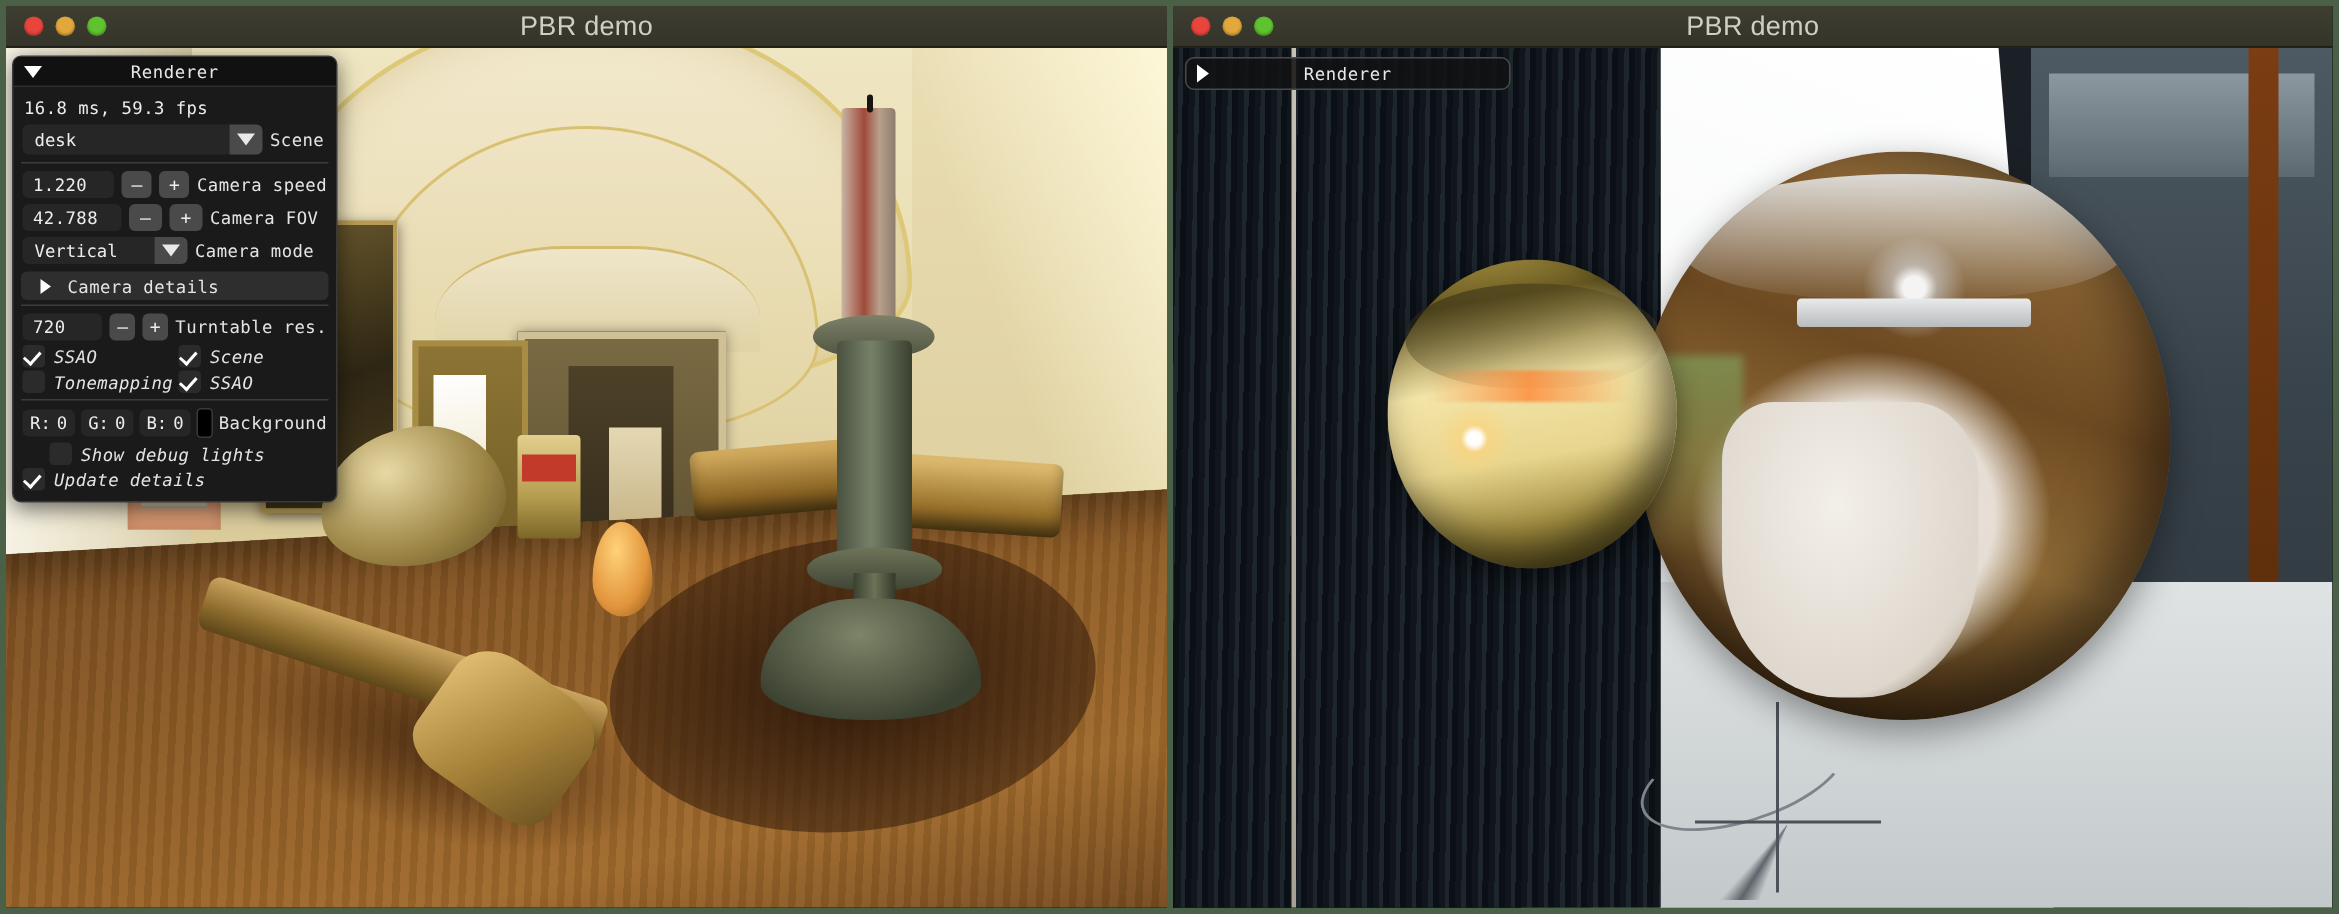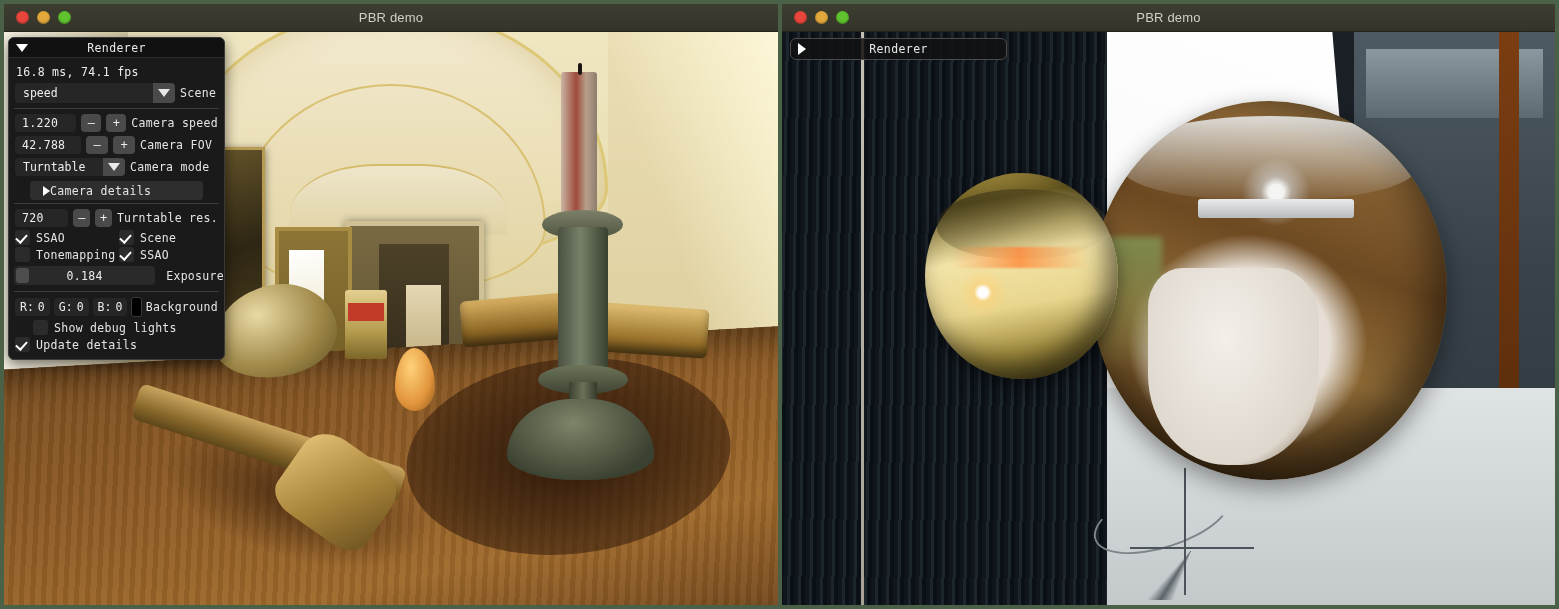--- a/index.html
+++ b/index.html
@@ -20,21 +20,21 @@
     display: flex; align-items: center;
   }
   .lights { display: flex; gap: 8px; padding-left: 12px; }
   .light { width: 13px; height: 13px; border-radius: 50%; }
   .light.red    { background: #e8453c; box-shadow: inset 0 -1px 2px rgba(0,0,0,.35); }
   .light.yellow { background: #e2a83c; box-shadow: inset 0 -1px 2px rgba(0,0,0,.35); }
   .light.green  { background: #5fc22f; box-shadow: inset 0 -1px 2px rgba(0,0,0,.35); }
   .wintitle {
     position: absolute; left: 0; right: 0; text-align: center;
     font-family: "Liberation Sans", sans-serif;
-    font-size: 13px; color: #cfcfc4; letter-spacing: .2px;
+    font-size: 18px; color: #cfcfc4; letter-spacing: .2px;
     pointer-events: none;
   }
   .viewport { position: relative; width: 100%; height: calc(100% - 27px); overflow: hidden; }
 
   
   .scene-left { position: absolute; inset: 0; background: #0a0a08; }
   .l-wall {
     position: absolute; left:0; top:0; width:100%; height:62%;
     background:
       radial-gradient(ellipse 160px 120px at 14% 45%, rgba(255,242,190,.95), rgba(255,235,170,0) 70%),
@@ -342,31 +342,31 @@
   }
   .combo-btn i { width:0;height:0; border-left:6px solid transparent; border-right:6px solid transparent; border-top:8px solid #e9e9e9; display:block;}
   .sbtn {
     width:22px; height:18px; background:#4a4a4a; border-radius:4px;
     display:flex; align-items:center; justify-content:center;
     color:#ededed; font-size:12px; line-height:1;
   }
   .lbl { color:#e4e4e4; font-size:11.5px; letter-spacing:.3px; white-space:nowrap; }
 
   .collapse-row {
-    margin:3px 21px; height:19px; background:#2e2e2e; border-radius:4px;
-    display:flex; align-items:center; gap:0; padding-left:6px;
+    margin:3px 5px; height:19px; background:#2e2e2e; border-radius:4px;
+    display:flex; align-items:center; gap:11px; padding-left:6px;
   }
   .collapse-row .tri.right { border-top:5px solid transparent; border-bottom:5px solid transparent; border-left:7px solid #fff; }
 
   .chk { width:15px; height:15px; border-radius:3px; background:#2b2b2b; position:relative; flex:0 0 auto;}
   .chk.on::after{
     content:""; position:absolute; left:3px; top:2px; width:5px; height:9px;
     border:solid #fff; border-width:0 2.4px 2.4px 0; transform: rotate(42deg);
   }
-  .chkrow { display:flex; align-items:flex-start; padding:1px 6px; }
+  .chkrow { display:flex; align-items:flex-start; padding:1px 6px;font-style:italic; }
   .chkcell { display:flex; align-items:center; gap:6px; }
   .chkcell.c1 { width:104px; }
 
   .slider {
     margin:3px 5px; height:19px; background:#2a2a2a; border-radius:4px;
     position:relative; display:flex; align-items:center; justify-content:center;
   }
   .slider .knob{
     position:absolute; left:2px; top:2px; width:13px; height:15px;
     background:#4e4e4e; border-radius:3px;
@@ -441,25 +441,25 @@
         <div class="l-mallet-head"></div>
       </div>
 
       <div class="panel">
         <div class="panel-head">
           <div class="tri down"></div>
           <div class="ttl">Renderer</div>
         </div>
 
         <div class="panel-body">
-          <div class="stat">16.8 ms, 74.1 fps</div>
+          <div class="stat">16.8 ms, 59.3 fps</div>
 
           <div class="row">
             <div class="combo-wrap">
-              <div class="combo-txt" style="width:122px;">speed</div>
+              <div class="combo-txt" style="width:122px;">desk</div>
               <div class="combo-btn">
                   <i></i>
                 </div>
             </div>
             <div class="lbl">Scene</div>
           </div>
 
           <div class="sep"></div>
 
           <div class="row">
@@ -471,21 +471,21 @@
 
           <div class="row">
             <div class="field num">42.788</div>
             <div class="sbtn">–</div>
             <div class="sbtn">+</div>
             <div class="lbl">Camera FOV</div>
           </div>
 
           <div class="row">
             <div class="combo-wrap">
-              <div class="combo-txt" style="width:72px; height:18px;">Turntable</div>
+              <div class="combo-txt" style="width:72px; height:18px;">Vertical</div>
               <div class="combo-btn" style="height:18px;">
                   <i></i>
                 </div>
             </div>
             <div class="lbl">Camera mode</div>
           </div>
 
           <div class="collapse-row">
             <div class="tri right"></div>
             <div class="lbl">Camera details</div>
@@ -515,27 +515,20 @@
             <div class="chkcell c1">
               <div class="chk"></div>
               <div class="lbl">Tonemapping</div>
             </div>
             <div class="chkcell">
               <div class="chk on"></div>
               <div class="lbl">SSAO</div>
             </div>
           </div>
 
-          <div class="slider-row">
-            <div class="slider" style="width:143px;">
-              <div class="knob"></div>
-              <div class="val">0.184</div>
-            </div>
-            <div class="lbl">Exposure</div>
-          </div>
 
           <div class="sep"></div>
 
           <div class="rgb">
             <div class="cell">
               <span>R:</span>
               <span>0</span>
             </div>
             <div class="cell">
               <span>G:</span>

